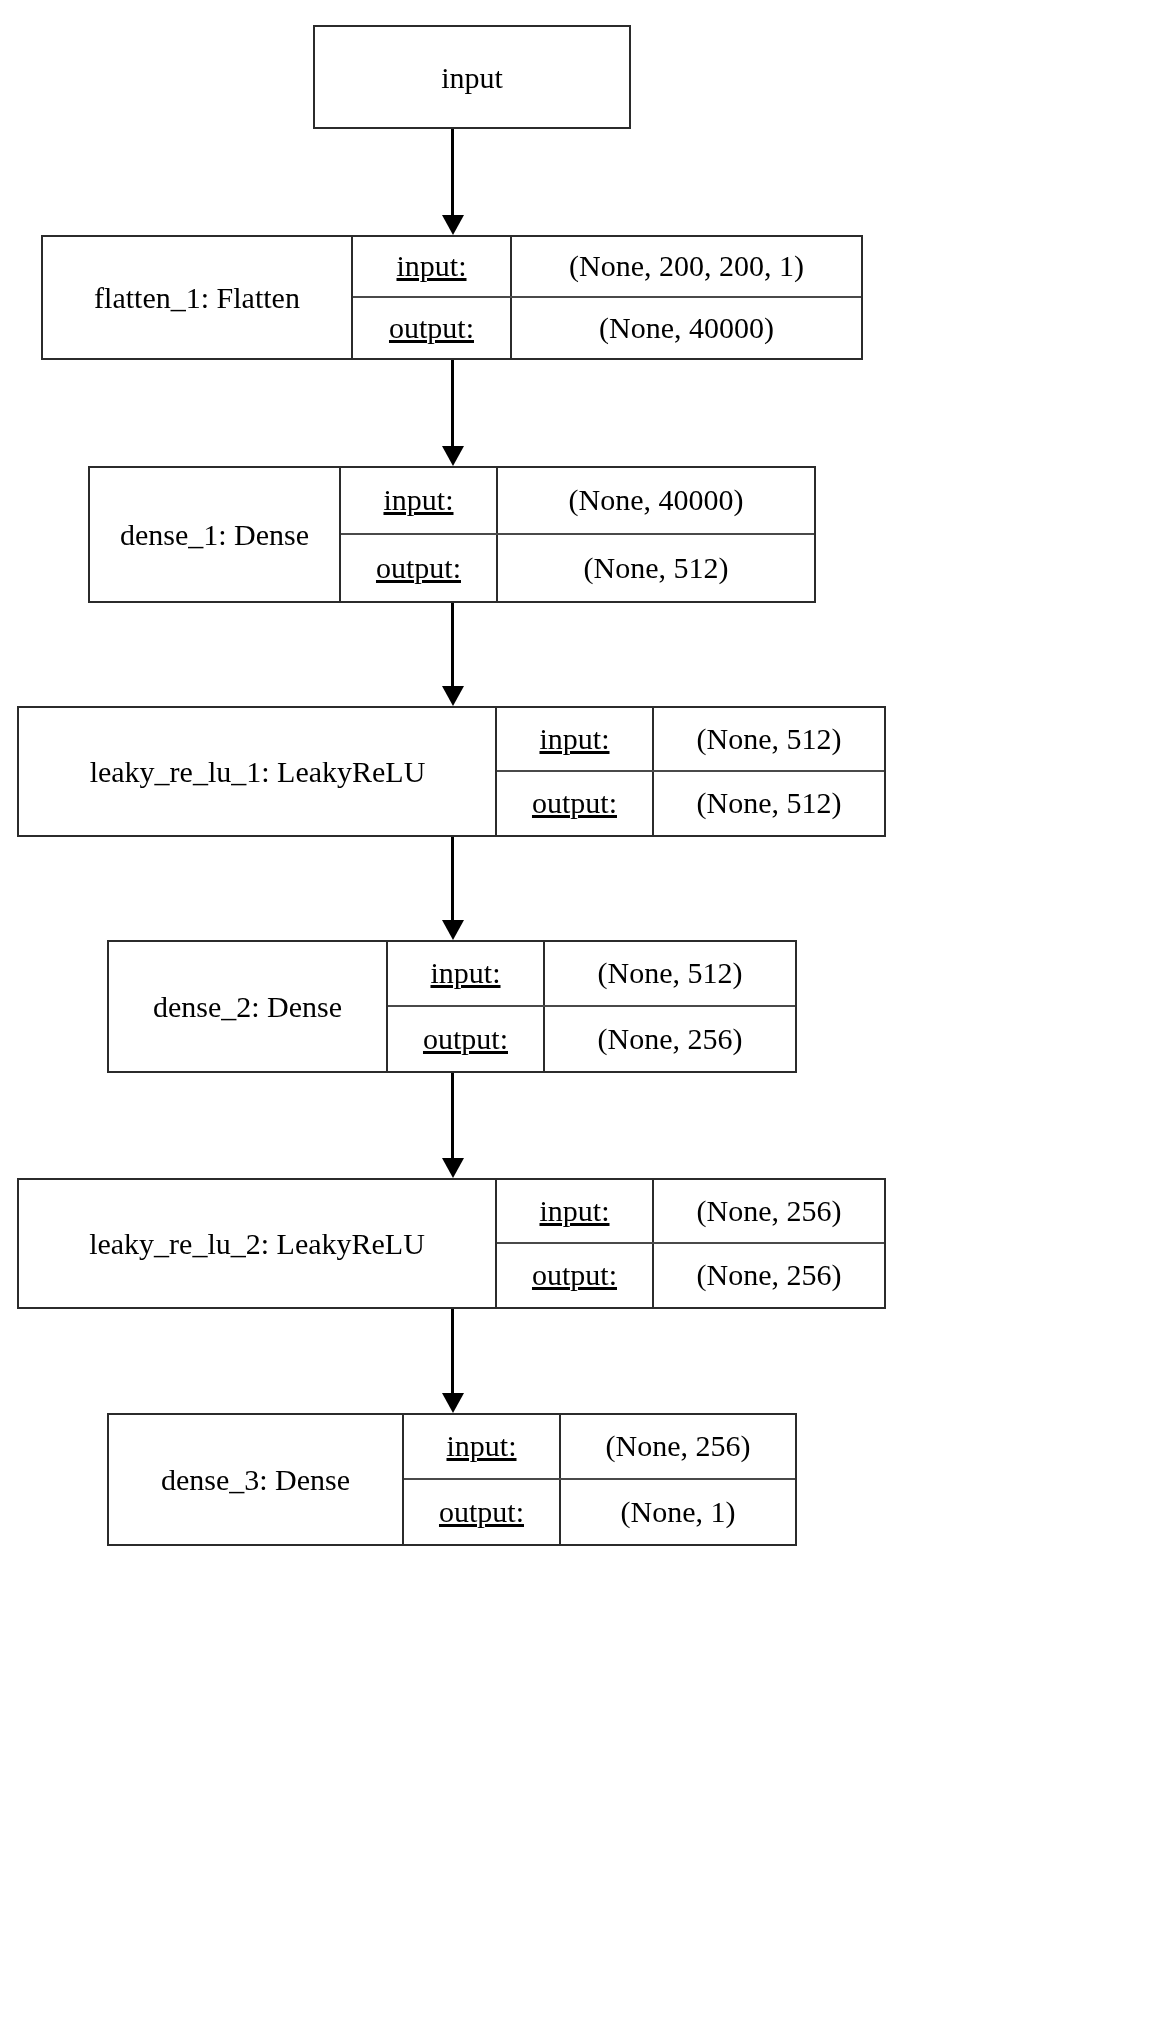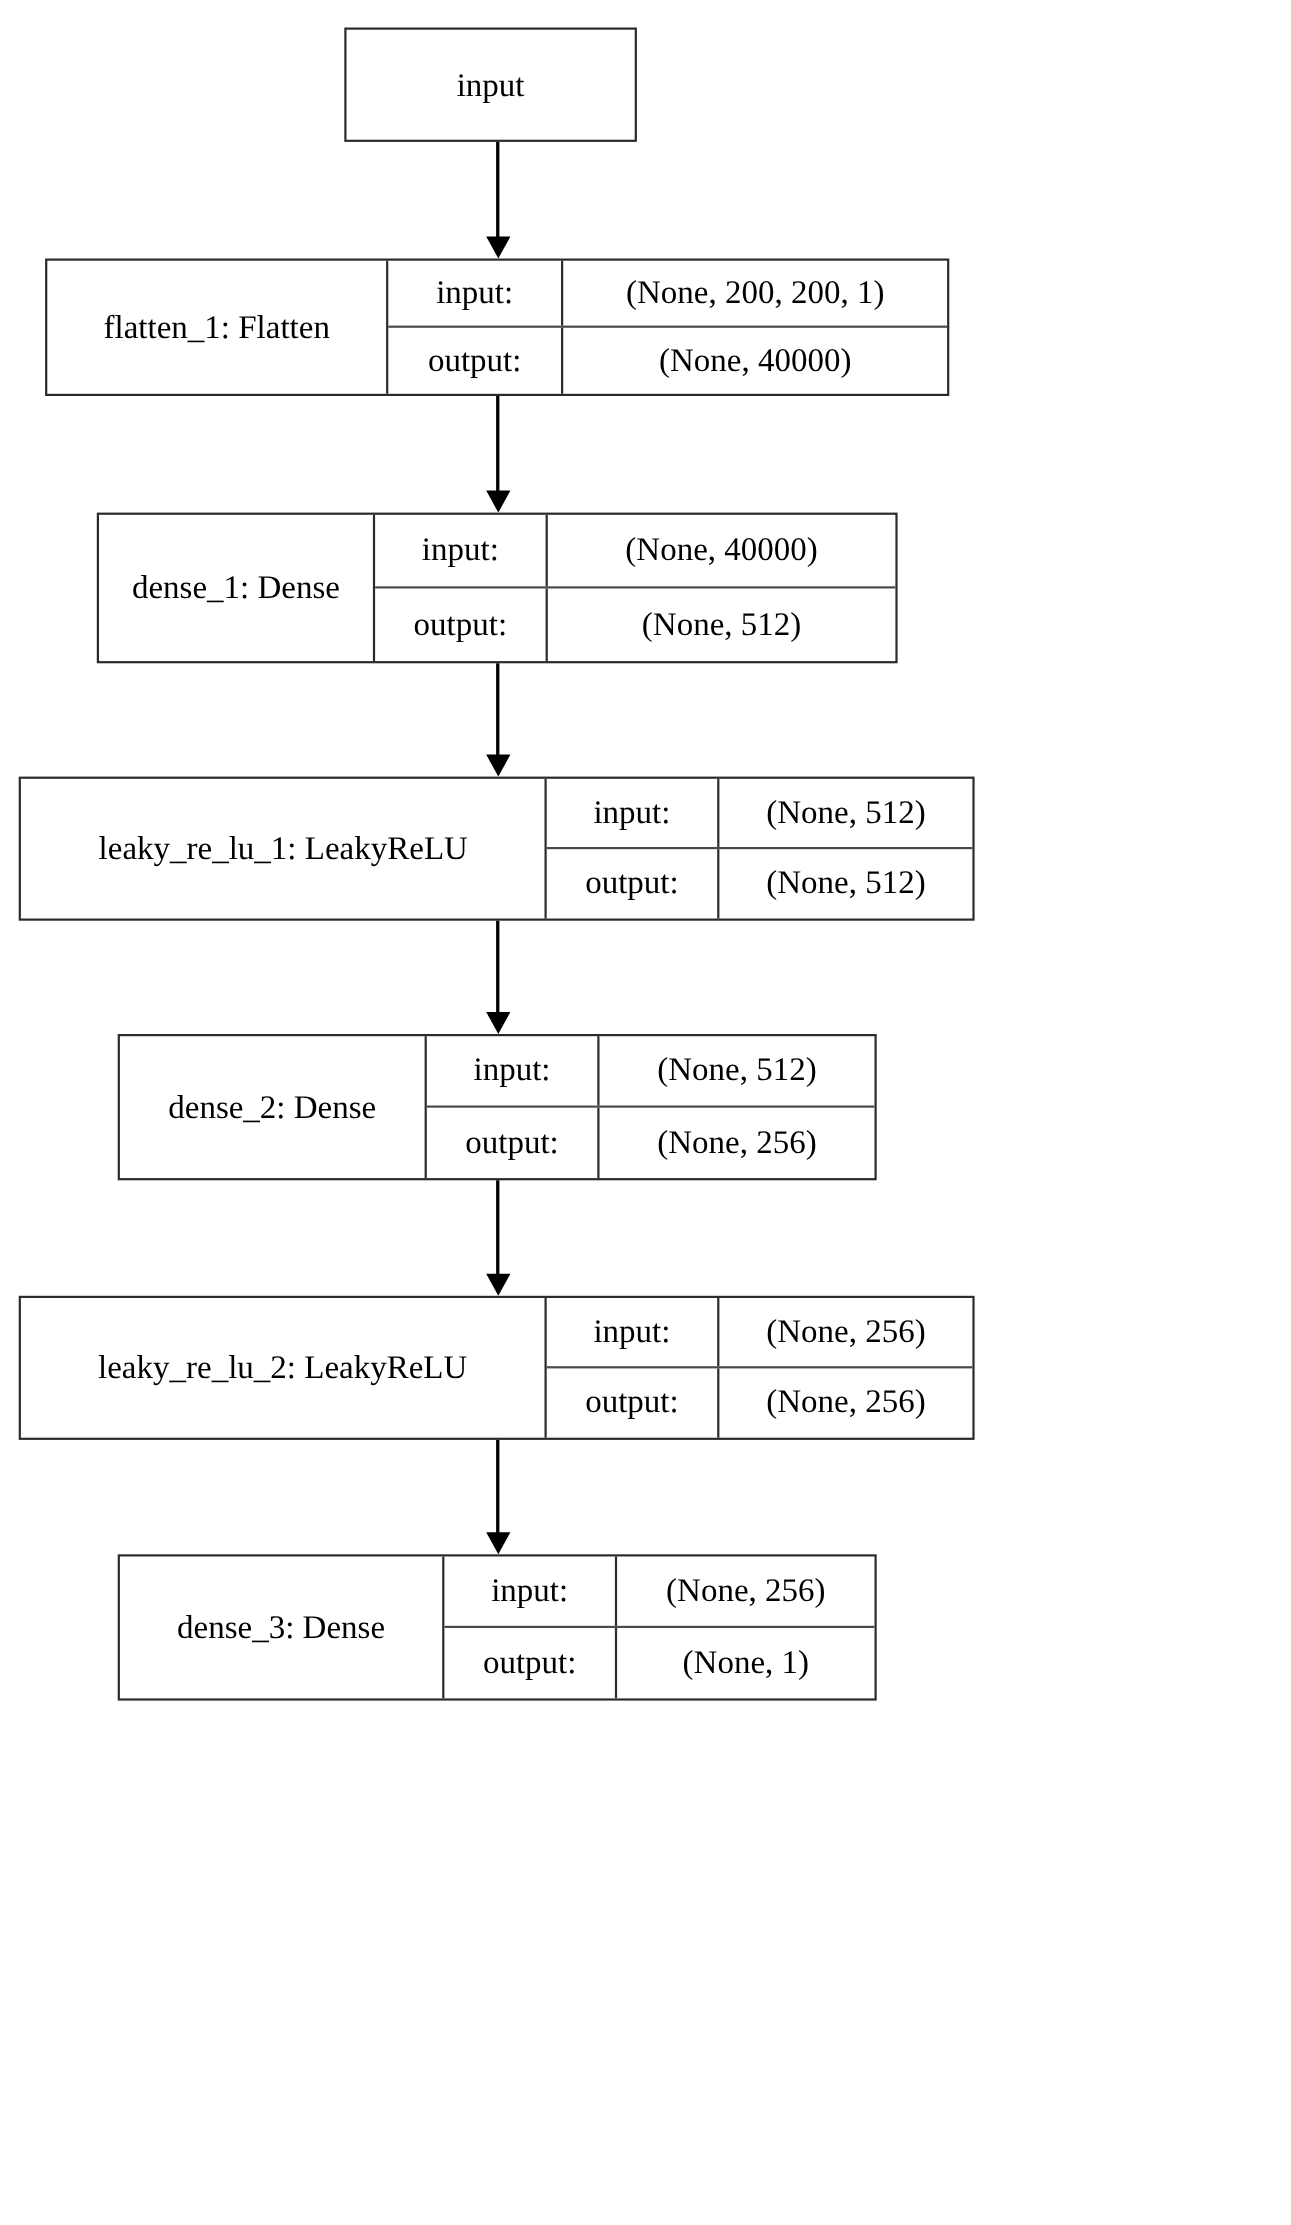--- a/index.html
+++ b/index.html
@@ -67,20 +67,21 @@
   }
   .io-key {
     display: flex;
     align-items: center;
     justify-content: center;
     box-sizing: border-box;
     font-size: 30px;
     white-space: nowrap;
     flex: 0 0 auto;
     padding: 0 10px;
+    text-decoration: underline;
   }
   .io-val {
     display: flex;
     align-items: center;
     justify-content: center;
     box-sizing: border-box;
     font-size: 30px;
     white-space: nowrap;
     border-left: 2px solid #2b2b2b;
     flex: 1 1 auto;
@@ -116,21 +117,21 @@
     border-right: 11px solid transparent;
     border-top: 20px solid #000000;
     left: -9px;
   }
 </style>
 </head>
 <body>
 
 <div id="graph">
 
-  <div class="node single" style="left:313px; top:25px; width:266px; height:104px;">
+  <div class="node single" style="left:313px; top:25px; width:318px; height:104px;">
     <div class="node-label">input</div>
   </div>
 
   <div class="edge" style="left:451px; top:129px; width:3px; height:106px;">
     <div class="edge-line" style="height:88px;"></div>
     <div class="edge-head" style="top:86px;"></div>
   </div>
 
   <div class="node" style="left:41px; top:235px; width:822px; height:125px;">
     <div class="node-label" style="width:308px;">flatten_1: Flatten</div>

